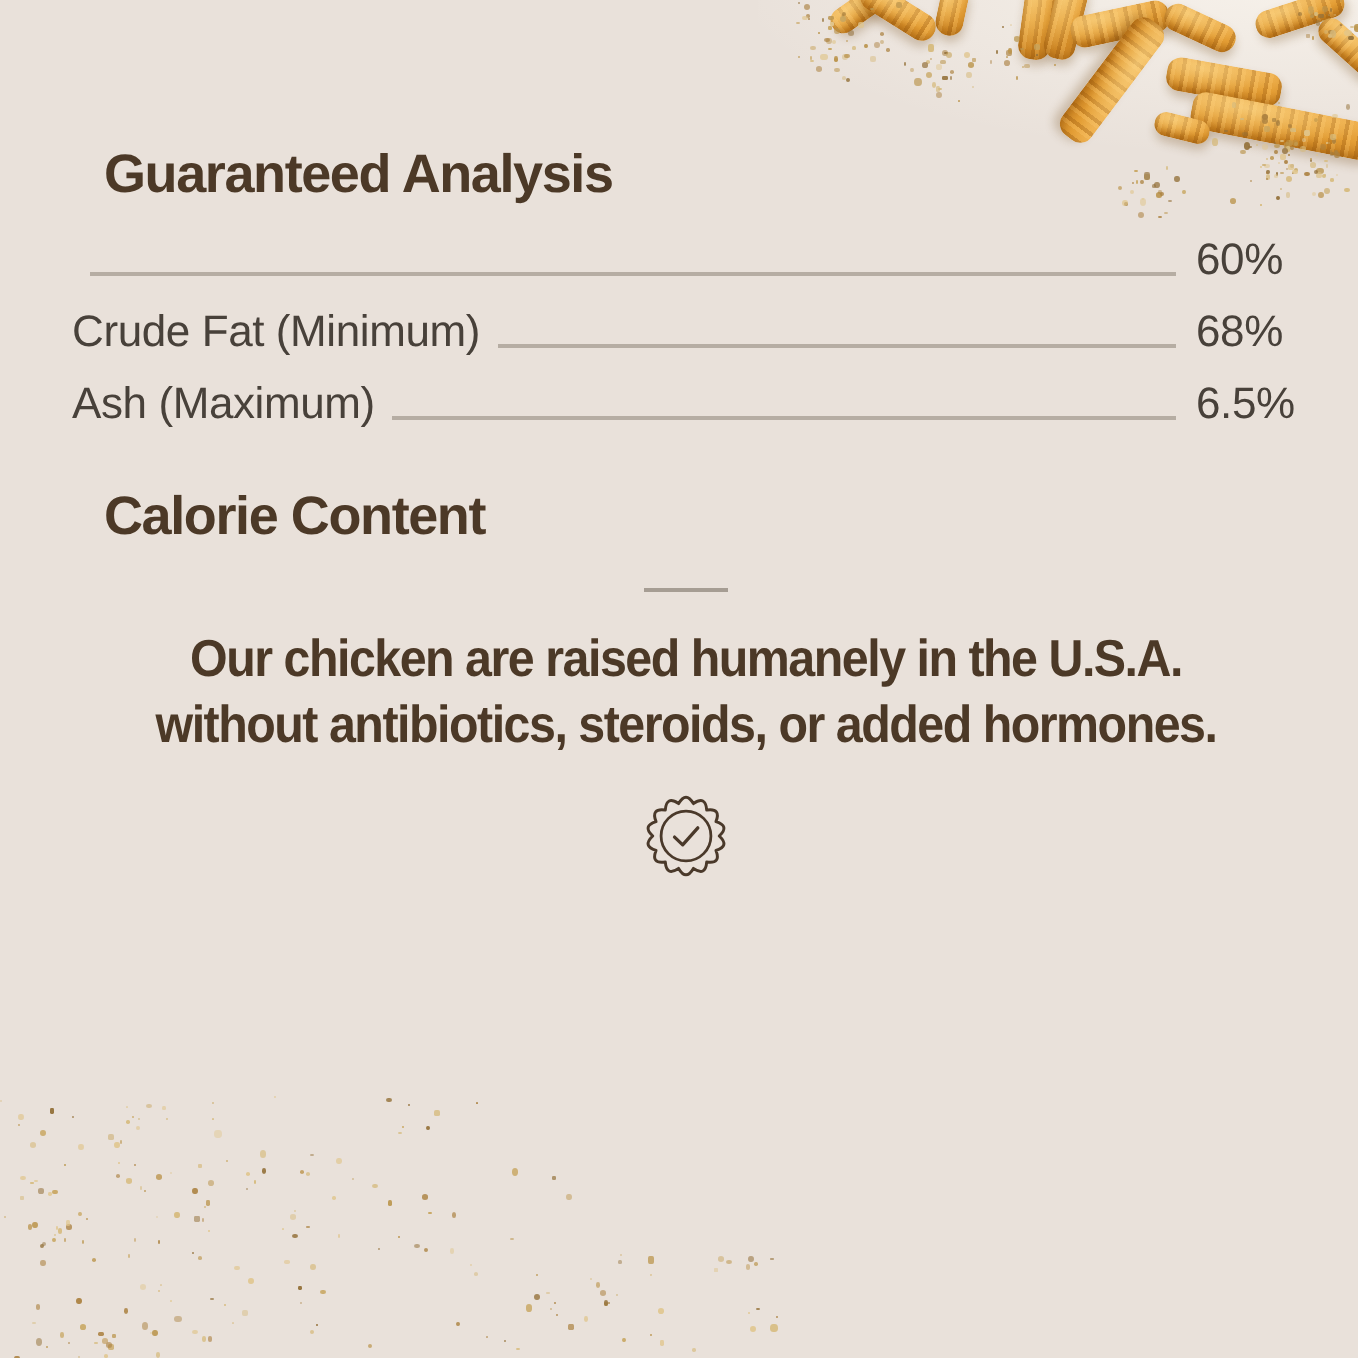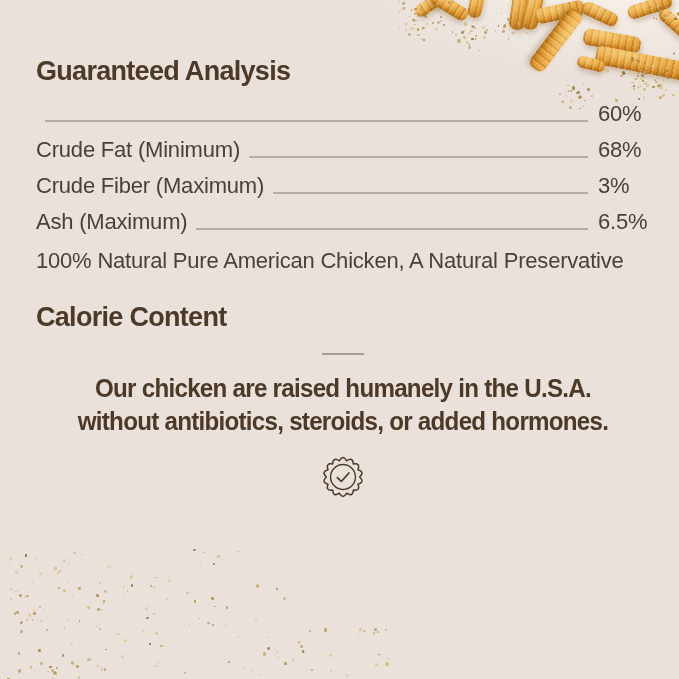--- a/index.html
+++ b/index.html
@@ -29,21 +29,21 @@
       repeating-linear-gradient(90deg, rgba(146,83,12,.30) 0 2px, rgba(255,202,112,.28) 2px 4px, rgba(0,0,0,0) 4px 7px),
       linear-gradient(180deg,#f1b453 0%,#e39d34 55%,#c67e1f 100%);
     box-shadow:1px 3px 5px rgba(120,80,30,.28), inset 0 -2px 3px rgba(140,80,10,.35);
   }
   .crumbs{position:absolute;inset:0;pointer-events:none;}
   .crumb{position:absolute;}
   
   .content{position:absolute;left:36px;right:29px;top:56px;}
   .h-title{
     font-size:27px;line-height:30px;font-weight:700;color:var(--brown);
-    letter-spacing:-0.7px;margin:0;
+    letter-spacing:-0.7px;margin:16px;
   }
   #ga-title{margin-bottom:13px;}
   .ga-row{
     display:flex;align-items:flex-end;height:30px;margin-bottom:6px;
     font-size:22px;line-height:30px;letter-spacing:-0.2px;color:var(--text);
   }
   .ga-label{white-space:nowrap;}
   .ga-line{flex:1;border-bottom:2px solid var(--line);margin:0 10px 7px 9px;}
   .ga-value{min-width:52px;white-space:nowrap;text-align:left;}
   .sec{margin-top:14px;}
@@ -524,32 +524,26 @@
         <div class="ga-row">
           <span class="ga-line"></span>
           <span class="ga-value">60%</span>
         </div>
         <div class="ga-row">
           <span class="ga-label">Crude Fat (Minimum)</span>
           <span class="ga-line"></span>
           <span class="ga-value">68%</span>
         </div>
         <div class="ga-row">
-          <span class="ga-label">Crude Fiber (Maximum)</span>
-          <span class="ga-line"></span>
-          <span class="ga-value">3%</span>
-        </div>
-        <div class="ga-row">
           <span class="ga-label">Ash (Maximum)</span>
           <span class="ga-line"></span>
           <span class="ga-value">6.5%</span>
         </div>
       </div>
 
-    <p class="body-text">100% Natural Pure American Chicken, A Natural Preservative</p>
 
     <h1 class="h-title sec-cal">Calorie Content</h1>
 
     <hr class="divider">
 
     <div class="claim">
       <div>Our chicken are raised humanely in the U.S.A.</div>
       <div>without antibiotics, steroids, or added hormones.</div>
     </div>
 

